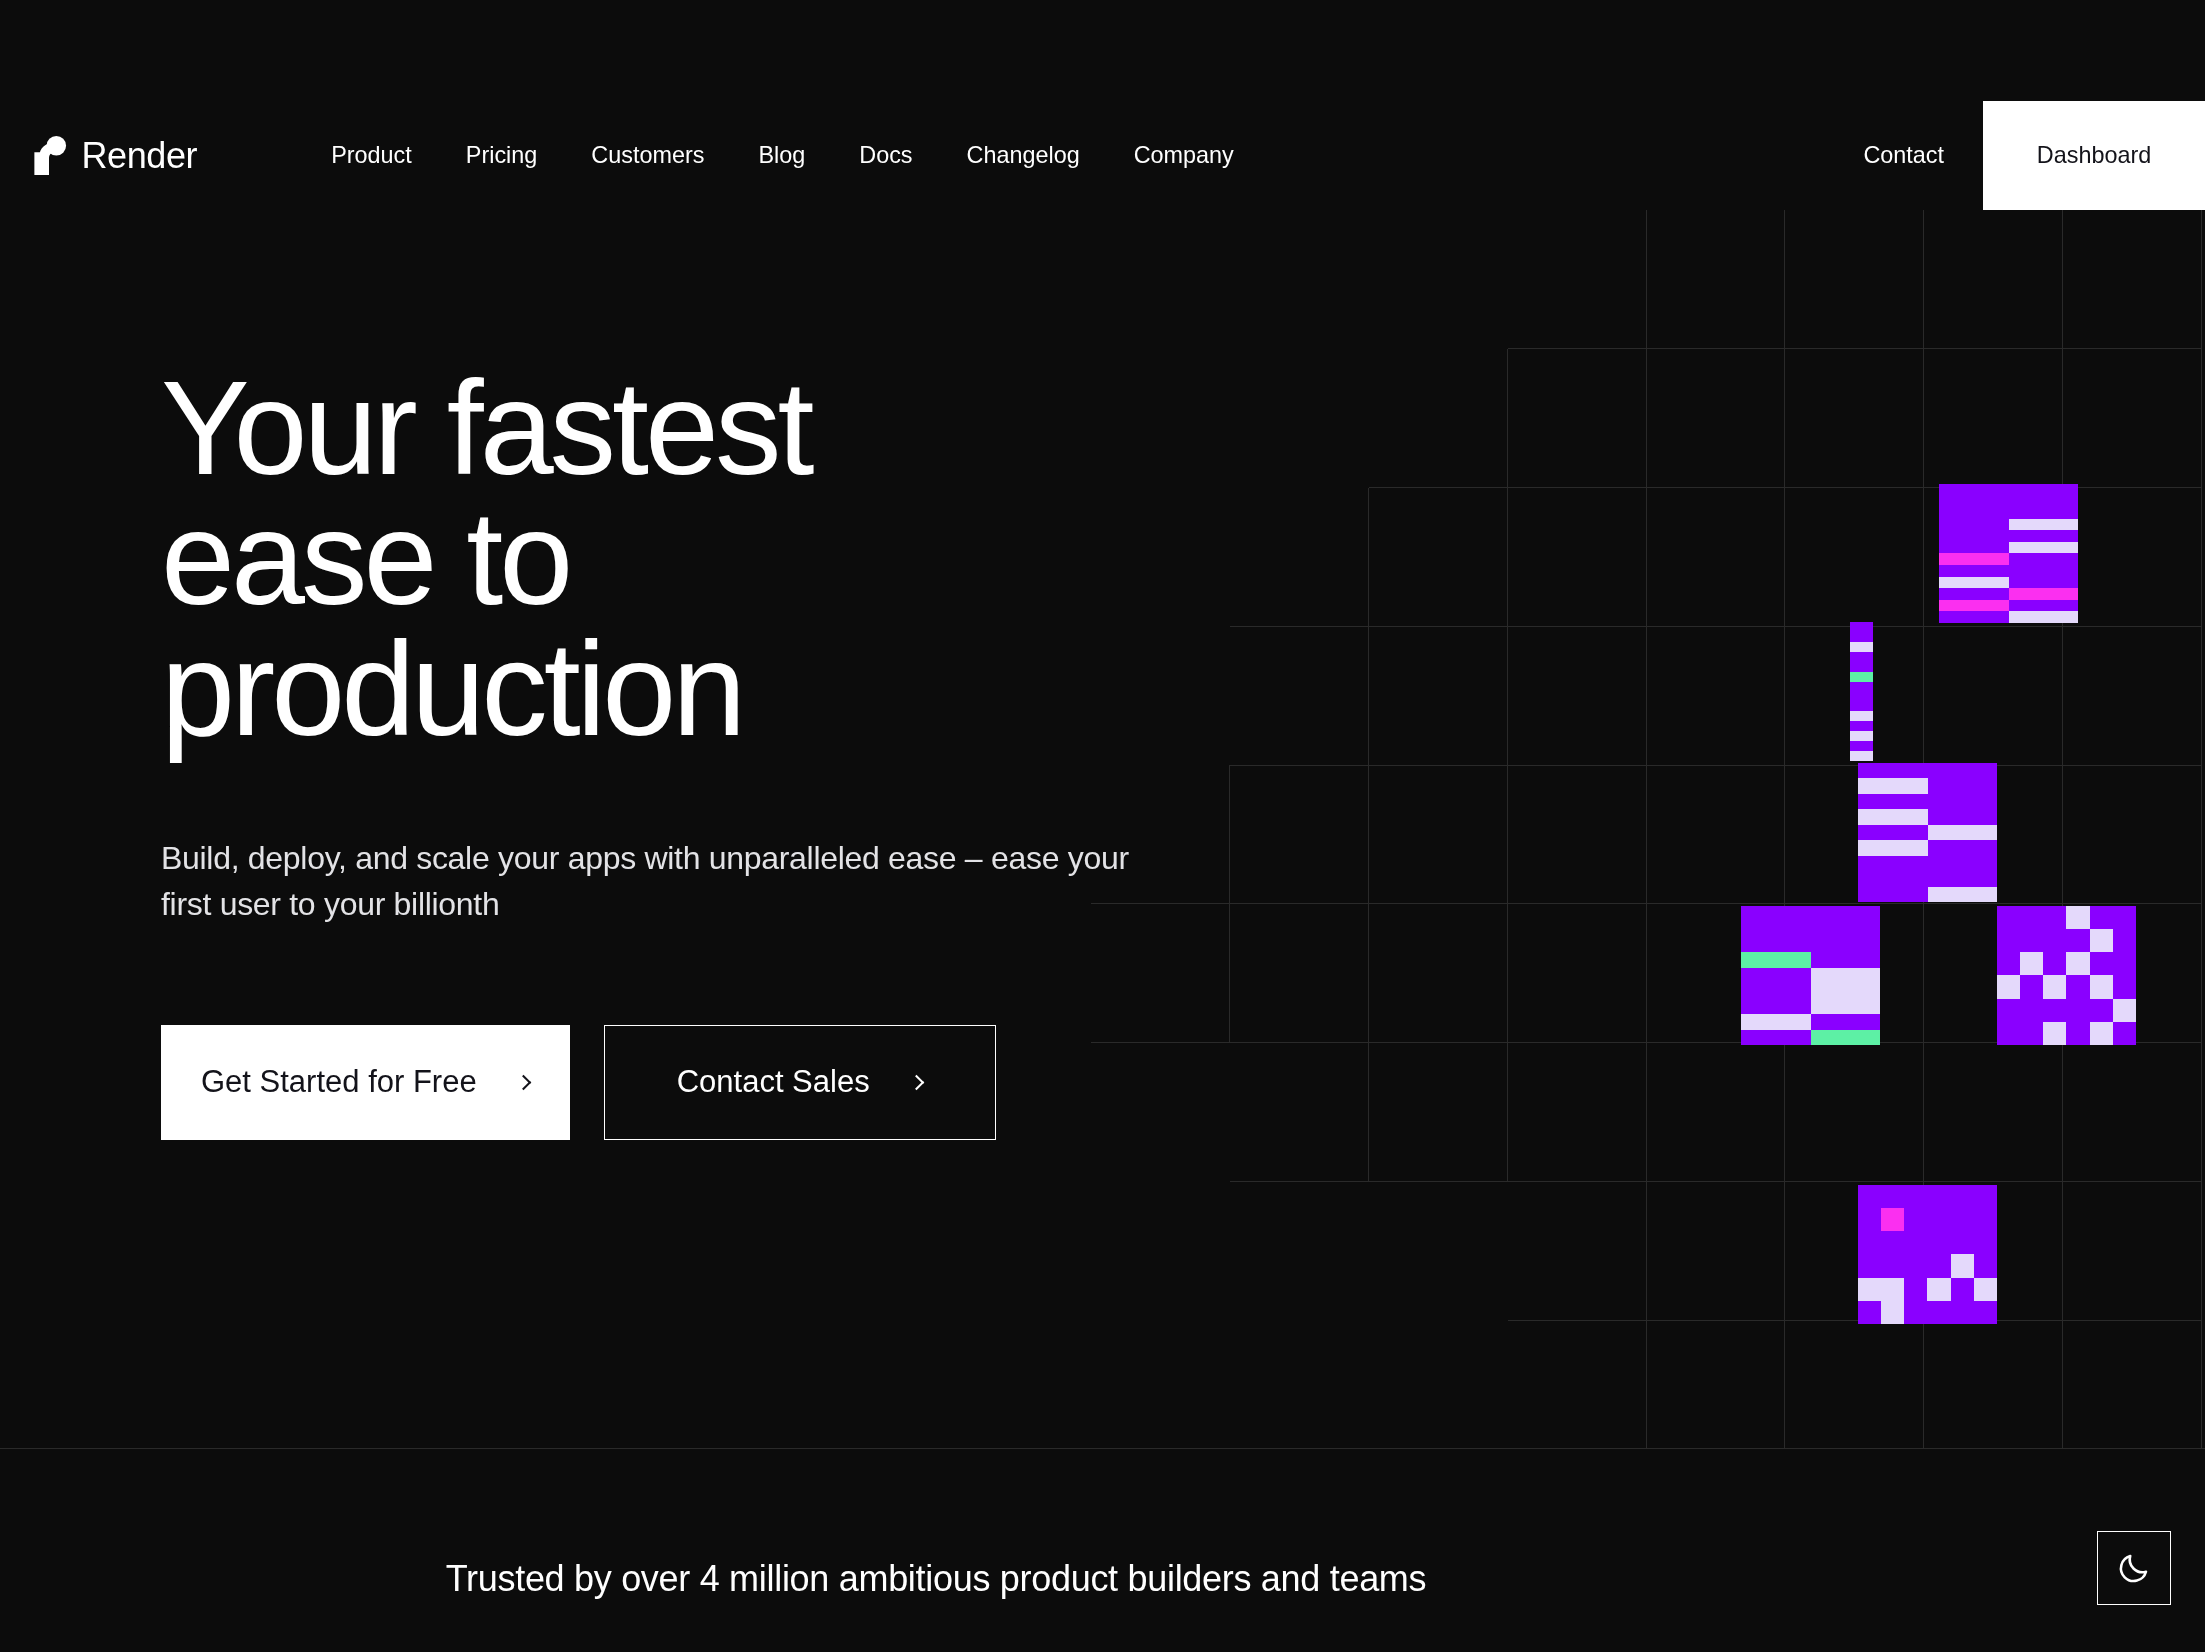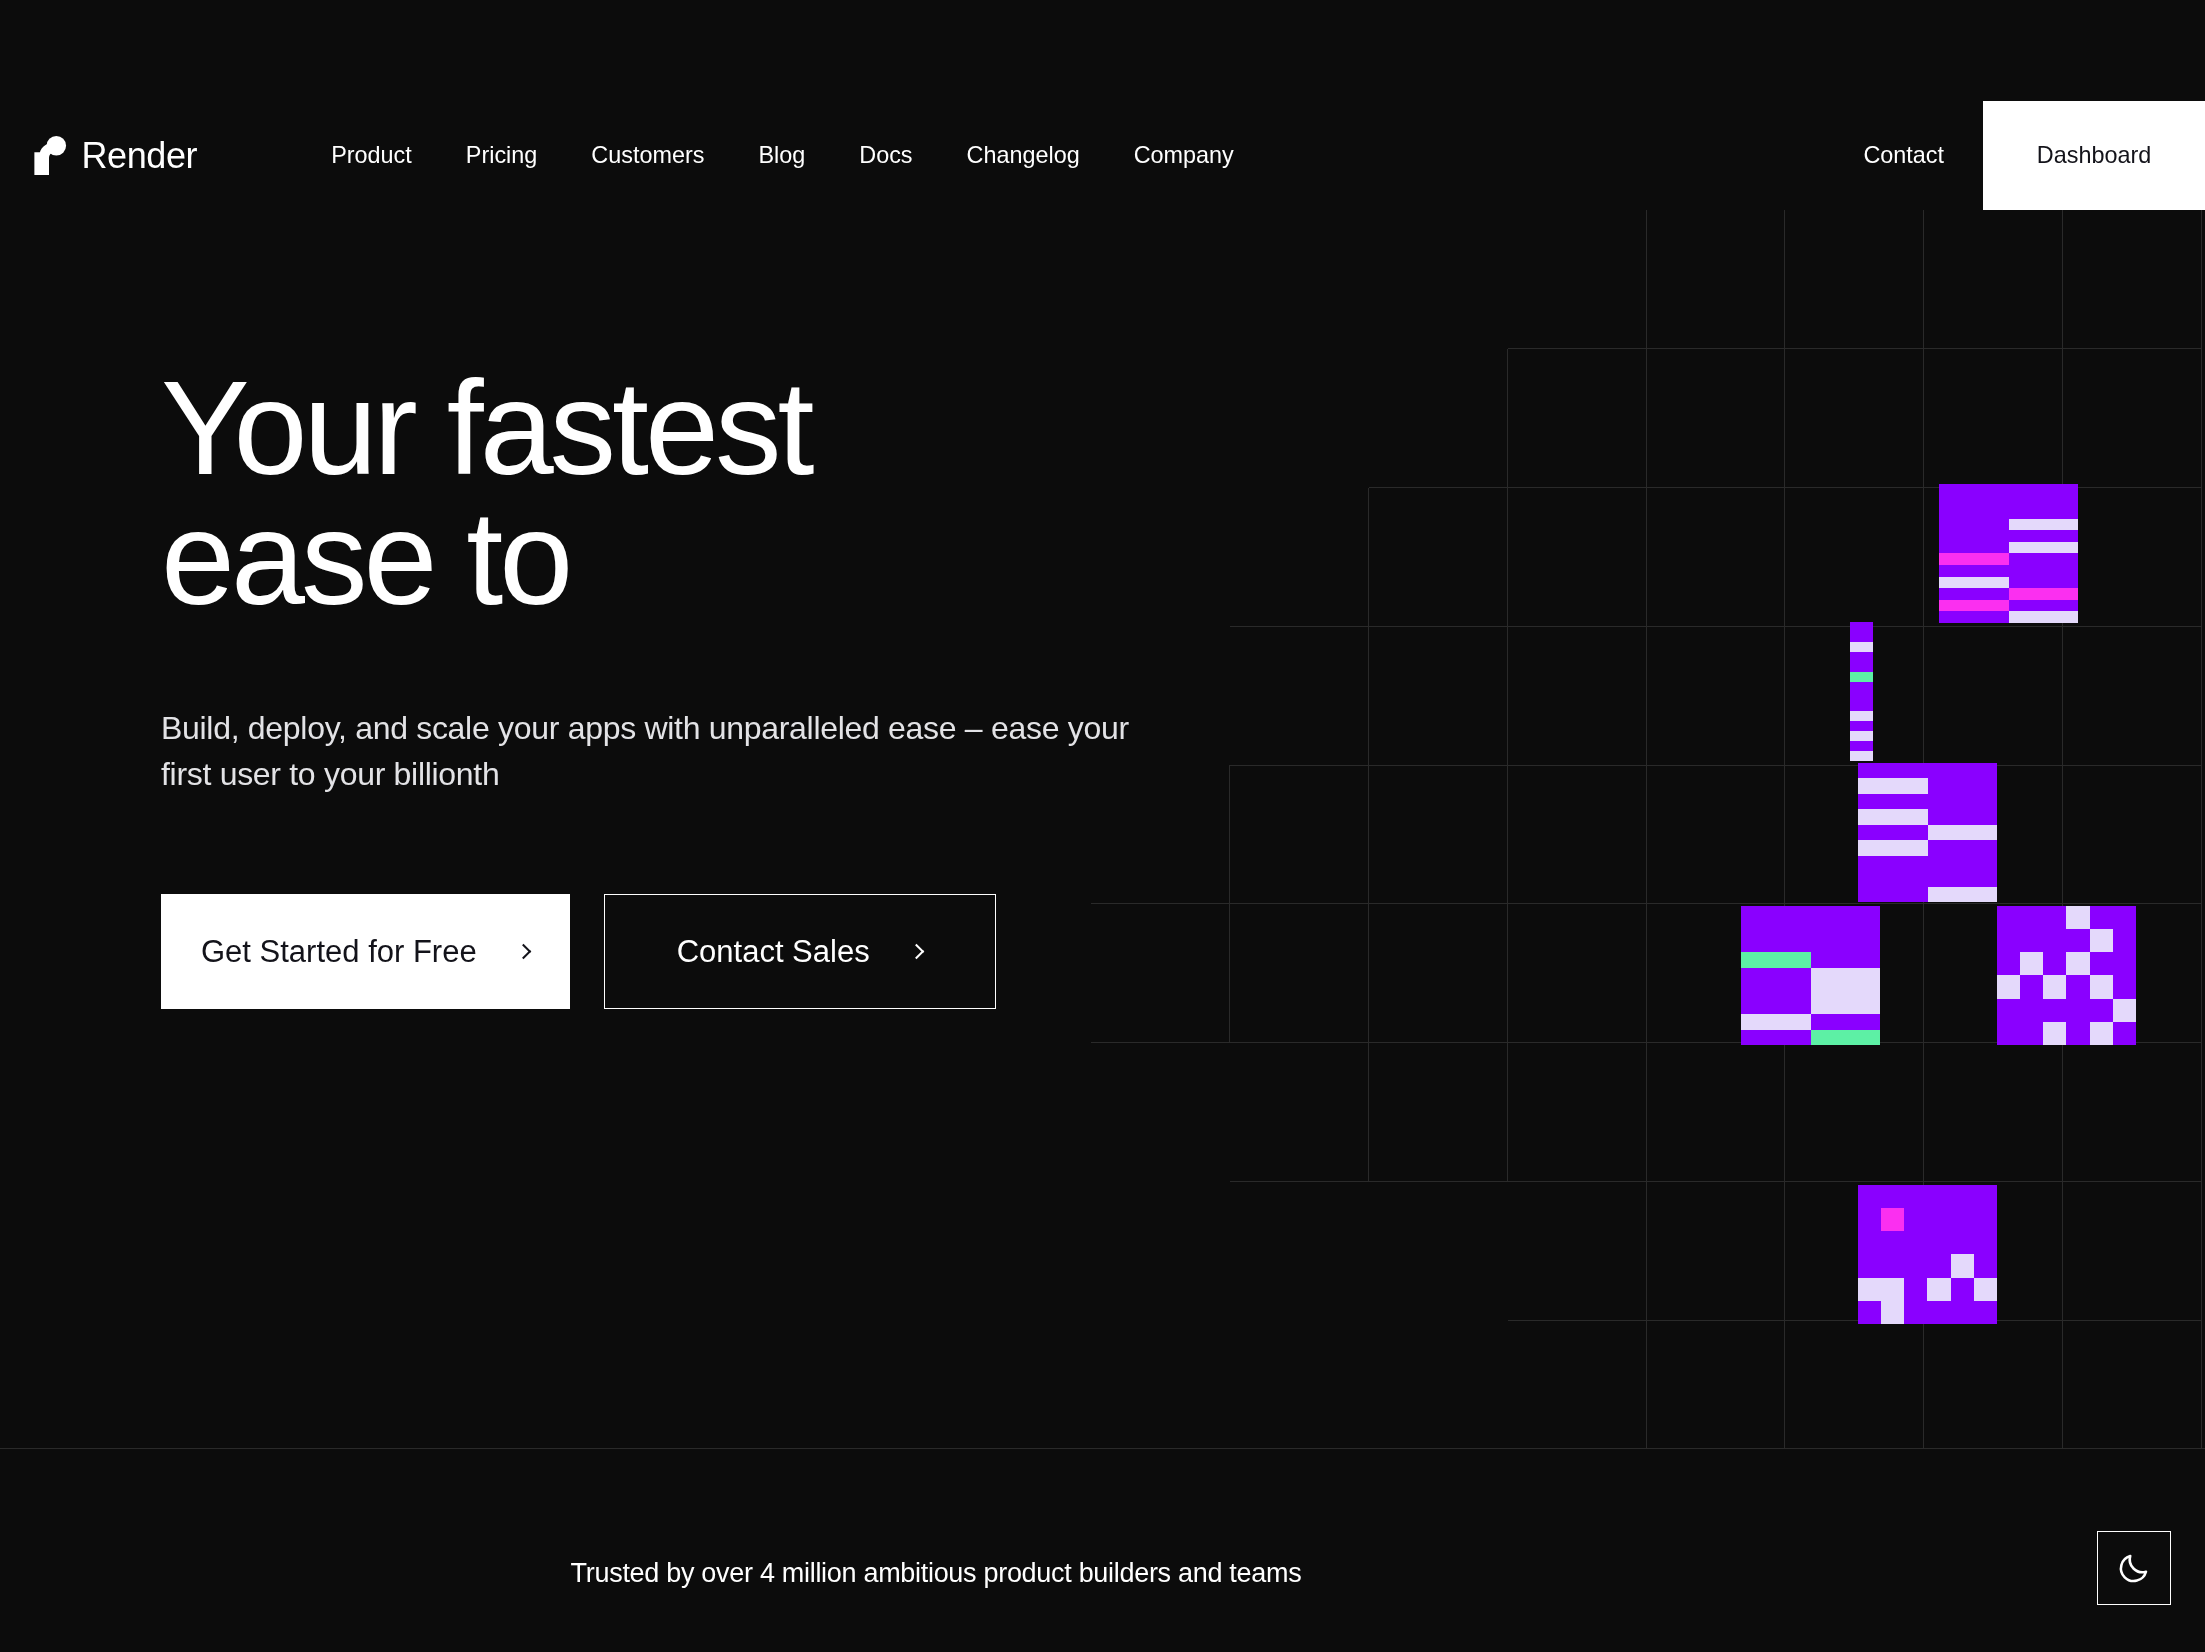--- a/index.html
+++ b/index.html
@@ -92,21 +92,21 @@
   .btn-secondary { background: transparent; color: #ffffff; border: 1.6px solid #ffffff; padding: 0 72px; min-width: 327px; }
 
   
   .px-block { position: absolute; display: grid; }
   .px { width: 100%; height: 100%; }
 
   
   .divider { position: absolute; left: 0; top: 1448px; width: 2205px; height: 0.8px; background: #2a2a2a; }
   .trusted {
     position: absolute; left: 0; top: 1558px; width: 1872px;
-    text-align: center; color: #ffffff; font-size: 27px; letter-spacing: -0.3px;
+    text-align: center; color: #ffffff; font-size: 36px; letter-spacing: -0.3px;
   }
   .mode-toggle {
     position: absolute; right: 34px; bottom: 47px;
     width: 74px; height: 74px; border: 1.6px solid #ffffff; background: #0c0c0c;
     display: flex; align-items: center; justify-content: center; cursor: pointer;
   }
 </style>
 </head>
 <body>
 
@@ -365,20 +365,21 @@
           <div class="px" style="background: rgb(138, 0, 255);"></div>
           <div class="px" style="background: rgb(138, 0, 255);"></div>
           <div class="px" style="background: rgb(138, 0, 255);"></div>
         </div>
       </div>
 
     <div class="hero-copy">
       <h1 class="hero-title">
         <span style="display:block">Your fastest</span>
         <span style="display:block">ease to</span>
+        <span style="display:block">production</span>
       </h1>
       <p class="hero-sub">Build, deploy, and scale your apps with unparalleled ease – ease your first user to your billionth</p>
       <div class="cta-row">
         <button class="btn btn-primary">
           <span>Get Started for Free</span>
           <span class="chev"></span>
         </button>
         <button class="btn btn-secondary">
           <span>Contact Sales</span>
           <span class="chev"></span>

